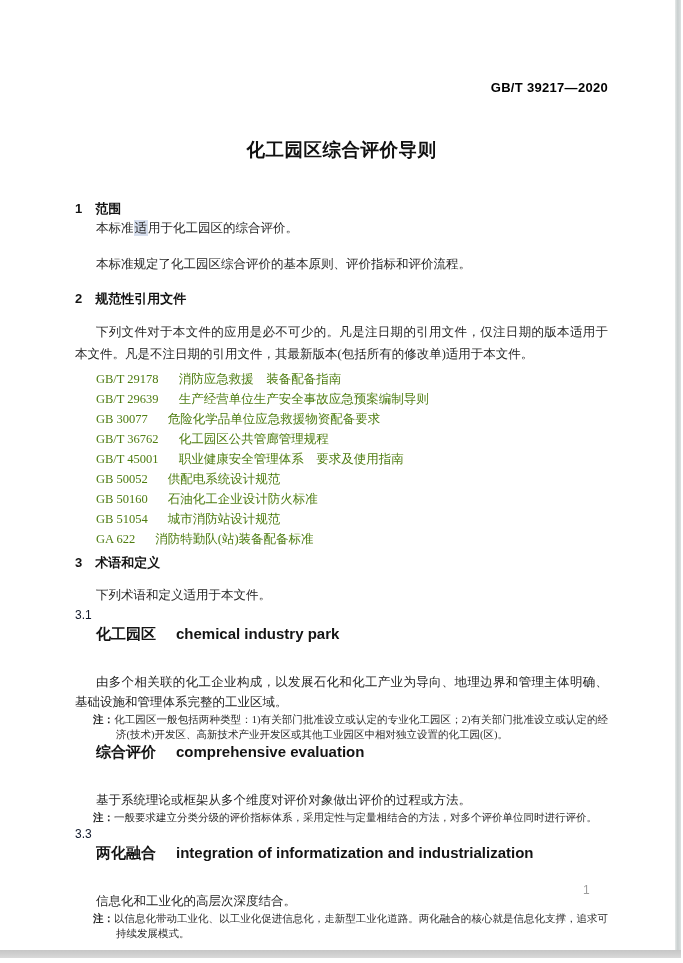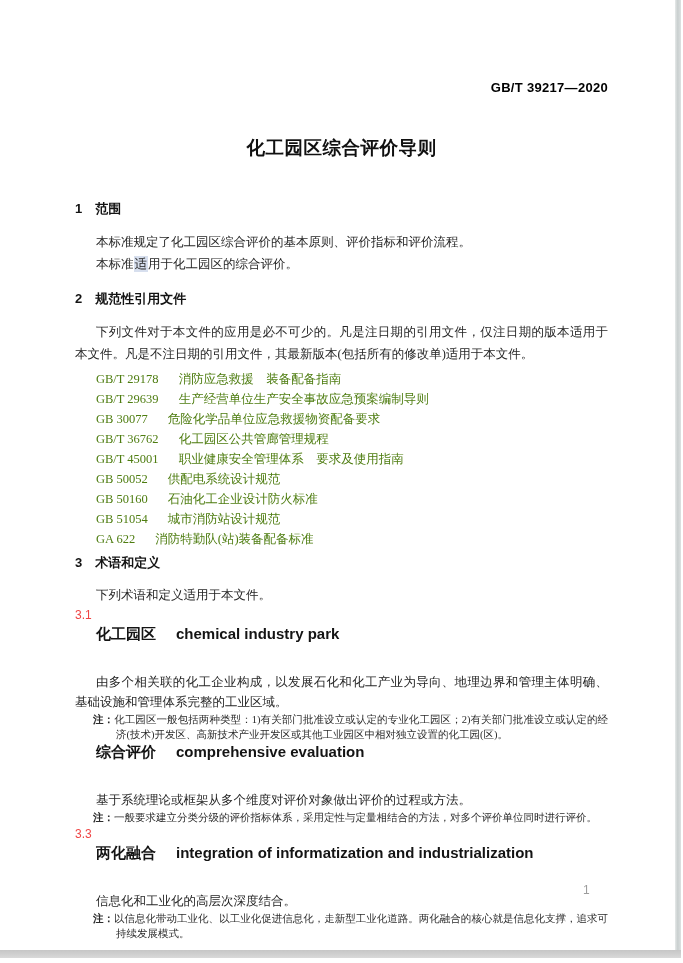--- a/index.html
+++ b/index.html
@@ -21,21 +21,21 @@
   }
   .content { position:absolute; left:75px; top:0; width:533px; }
 
   .doc-number {
     margin-top:80px; text-align:right;
     font-family:"Liberation Sans","DejaVu Sans",sans-serif;
     font-weight:700; font-size:13px; letter-spacing:.3px; color:#000000;
   }
   .doc-title {
     margin-top:42px; text-align:center; line-height:26px;
-    font-family:Liberation Mono, monospace;
+    font-family:Liberation Serif, serif;
     font-weight:700; font-size:18.5px; letter-spacing:.5px; color:#101010;
   }
   .sec-heading {
     font-family:"Liberation Sans","DejaVu Sans",sans-serif;
     font-weight:700; font-size:13px; line-height:16px; color:#141414;
   }
   .sec-num { margin-right:13px; }
   #s1-heading { margin-top:38px; }
   #s2-heading { margin-top:16px; }
   #s3-heading { margin-top:6px; }
@@ -49,21 +49,21 @@
   #s3-intro { margin-top:13px; }
 
   .hl { background:#d7dfee; padding:1px 1px; }
 
   .refs { margin-top:4px; padding-left:21px; }
   .ref-line { font-size:12.5px; line-height:20px; white-space:nowrap; color:#4d7c0f; }
   .ref-title { margin-left:20px; }
 
   .term-num {
     font-family:"Liberation Sans","DejaVu Sans",sans-serif;
-    font-size:12px; line-height:18px; color:#ef4444;
+    font-size:12px; line-height:18px; color:#0f172a;
   }
   .term-line {
     padding-left:21px; line-height:20px;
     font-family:"Liberation Sans","DejaVu Sans",sans-serif;
     font-weight:700; font-size:15px; color:#141414;
   }
   .term-en { margin-left:20px; }
   .term-def {
     font-size:12.5px; line-height:20px; text-indent:21px;
     text-align:justify; color:#262626;margin-top:28px;
@@ -85,22 +85,22 @@
 
 <div class="content">
 
   <div class="doc-number">GB/T 39217—2020</div>
 
   <div class="doc-title">化工园区综合评价导则</div>
 
   <div class="sec-heading" id="s1-heading">
     <span class="sec-num">1</span><span>范围</span>
   </div>
+  <p class="para"><span>本标准</span><span class="hl">适</span><span>用于化工园区的综合评价。</span></p>
   <p class="para" id="s1-p1">本标准规定了化工园区综合评价的基本原则、评价指标和评价流程。</p>
-  <p class="para"><span>本标准</span><span class="hl">适</span><span>用于化工园区的综合评价。</span></p>
 
   <div class="sec-heading" id="s2-heading">
     <span class="sec-num">2</span><span>规范性引用文件</span>
   </div>
   <p class="para" id="s2-intro">下列文件对于本文件的应用是必不可少的。凡是注日期的引用文件，仅注日期的版本适用于本文件。凡是不注日期的引用文件，其最新版本(包括所有的修改单)适用于本文件。</p>
 
   <div class="refs">
     <div class="ref-line"><span class="ref-code">GB/T 29178</span><span class="ref-title">消防应急救援　装备配备指南</span></div>
     <div class="ref-line"><span class="ref-code">GB/T 29639</span><span class="ref-title">生产经营单位生产安全事故应急预案编制导则</span></div>
     <div class="ref-line"><span class="ref-code">GB 30077</span><span class="ref-title">危险化学品单位应急救援物资配备要求</span></div>

